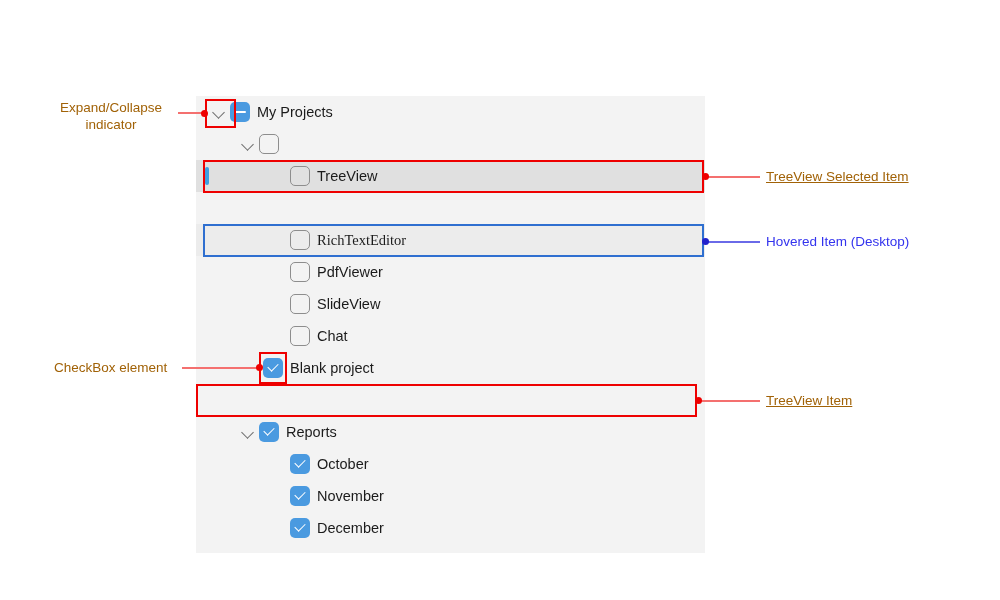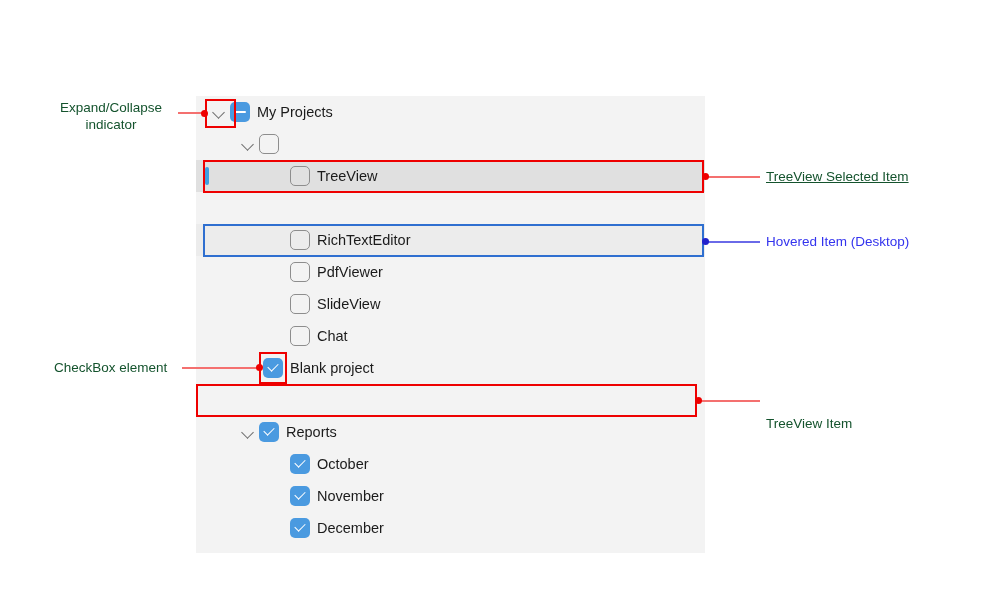--- a/index.html
+++ b/index.html
@@ -28,21 +28,21 @@
   .tree-row {
     position: absolute;
     left: 0;
     width: 509px;
     height: 32px;
     display: flex;
     align-items: center;
     box-sizing: border-box;
   }
   .tree-row.selected { background: #e0e0e0; }
-  .tree-row.hovered  { background: #ececec; }
+  .tree-row.hovered  { background: #ececec; font-family: Liberation Serif, serif; }
 
   .sel-bar {
     position: absolute;
     left: 9px;
     top: 7px;
     width: 4px;
     height: 18px;
     background: #3f9fe0;
     border-radius: 2px;
   }
@@ -121,21 +121,21 @@
   .hl.red  { border: 2px solid #ee0000; }
   .hl.blue { border: 2px solid #2f6fd0; }
 
   
   .callout-label {
     position: absolute;
     font-size: 13.5px;
     line-height: 17px;
     white-space: nowrap;
   }
-  .callout-label.red  { color: #14532d; }
+  .callout-label.red  { color: #a16207; }
   .callout-label.blue { color: #3333ee; }
   .callout-label.center { text-align: center; }
 
   .leader {
     position: absolute;
     height: 2px;
   }
   .leader.red  { background: #f4706f; }
   .leader.blue { background: #6a6ae8; }
 
@@ -254,15 +254,15 @@
 <div class="dot red" style="left:256px; top:364px;"></div>
 
 <div class="callout-label red" style="left:766px; top:168px;text-decoration:underline;">TreeView Selected Item</div>
 <div class="leader red" style="left:707px; top:176px; width:53px;"></div>
 <div class="dot red" style="left:702px; top:173px;"></div>
 
 <div class="callout-label blue" style="left:766px; top:233px;">Hovered Item (Desktop)</div>
 <div class="leader blue" style="left:707px; top:241px; width:53px;"></div>
 <div class="dot blue" style="left:702px; top:238px;"></div>
 
-<div class="callout-label red" style="left:766px; top:415px;">TreeView Item</div>
+<div class="callout-label red" style="left:766px; top:392px;text-decoration:underline;">TreeView Item</div>
 <div class="leader red" style="left:700px; top:400px; width:60px;"></div>
 <div class="dot red" style="left:695px; top:397px;"></div>
 
 </body></html>

